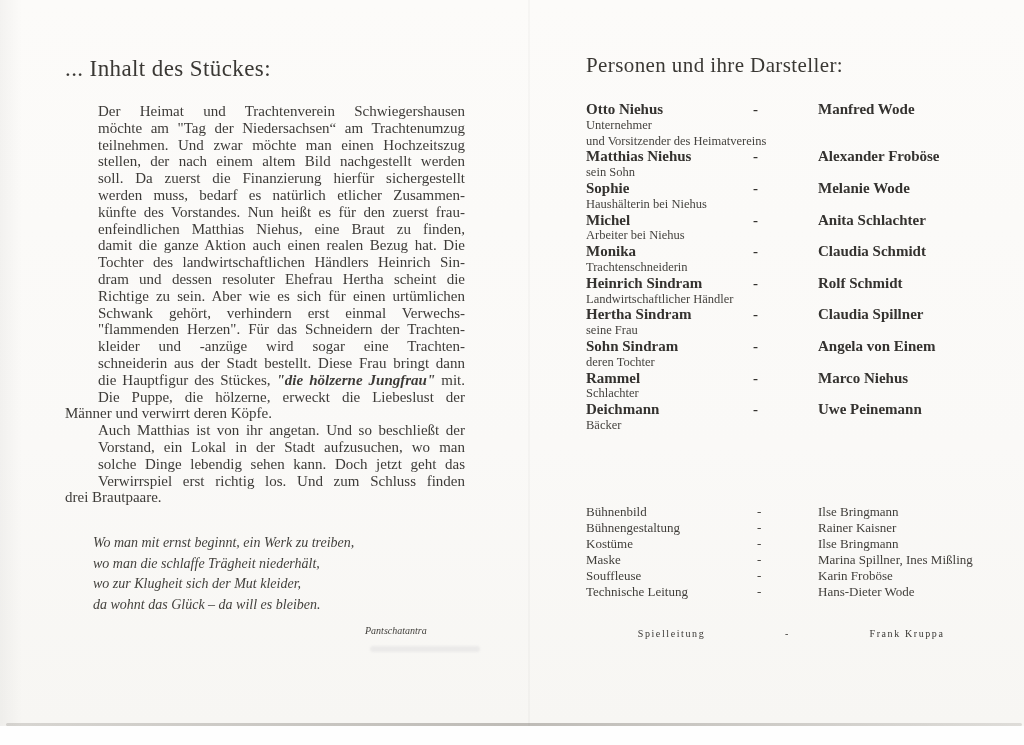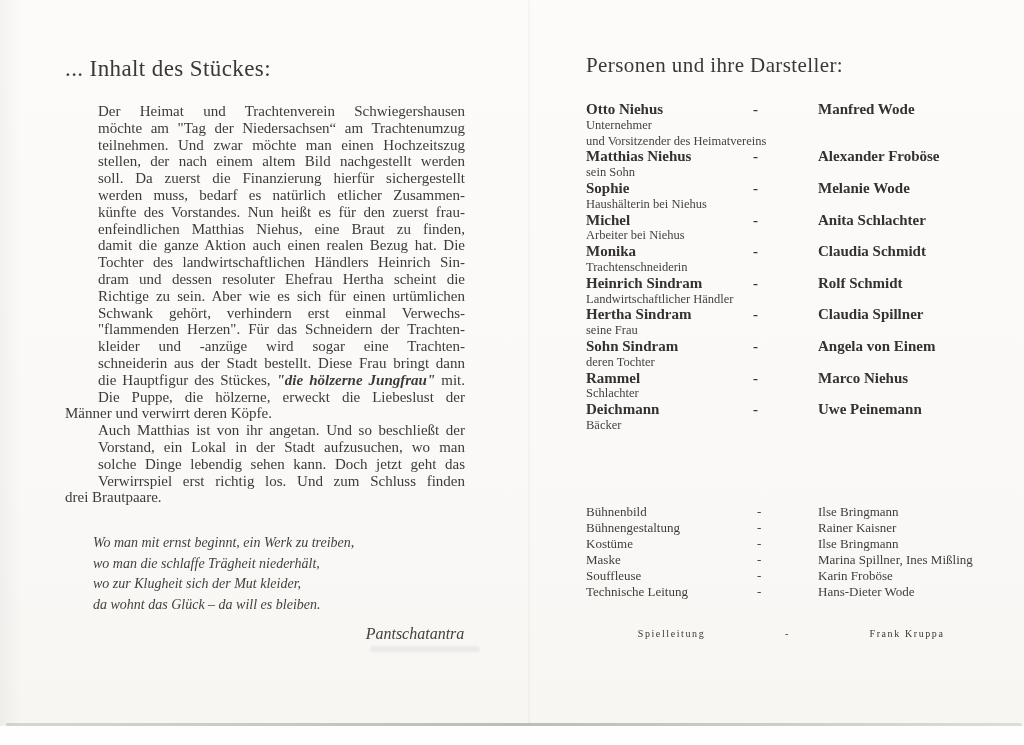--- a/index.html
+++ b/index.html
@@ -45,23 +45,22 @@
   .pline{
     font-size:15px;line-height:16.8px;color:#3d3b38;
     text-align:justify;
   }
   .pline.just{text-align-last:justify;margin-left:33px;}
   .pline .bi{font-weight:bold;font-style:italic;}
 
   .quote{margin:27px 0 0 28px;}
   .qline{font-style:italic;font-size:14px;line-height:20.5px;color:#43413d;}
   .attribution{
-    font-style:italic;font-size:16px;color:#43413d;
+    font-style:italic;font-size:10px;color:#43413d;
     margin:10px 0 0 300px;
-    text-align:center;
   }
 
   
   .cast-row{
     display:grid;grid-template-columns:167px 65px 1fr;
     font-size:15px;line-height:15.8px;
   }
   .cast-role,.cast-actor{font-weight:bold;color:#34322f;}
   .cast-dash{font-weight:bold;color:#34322f;}
   .cast-desc{

